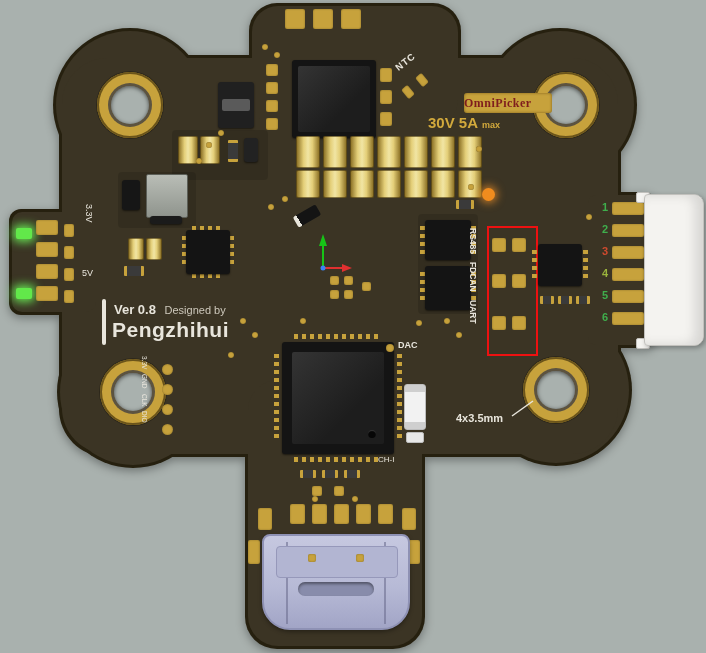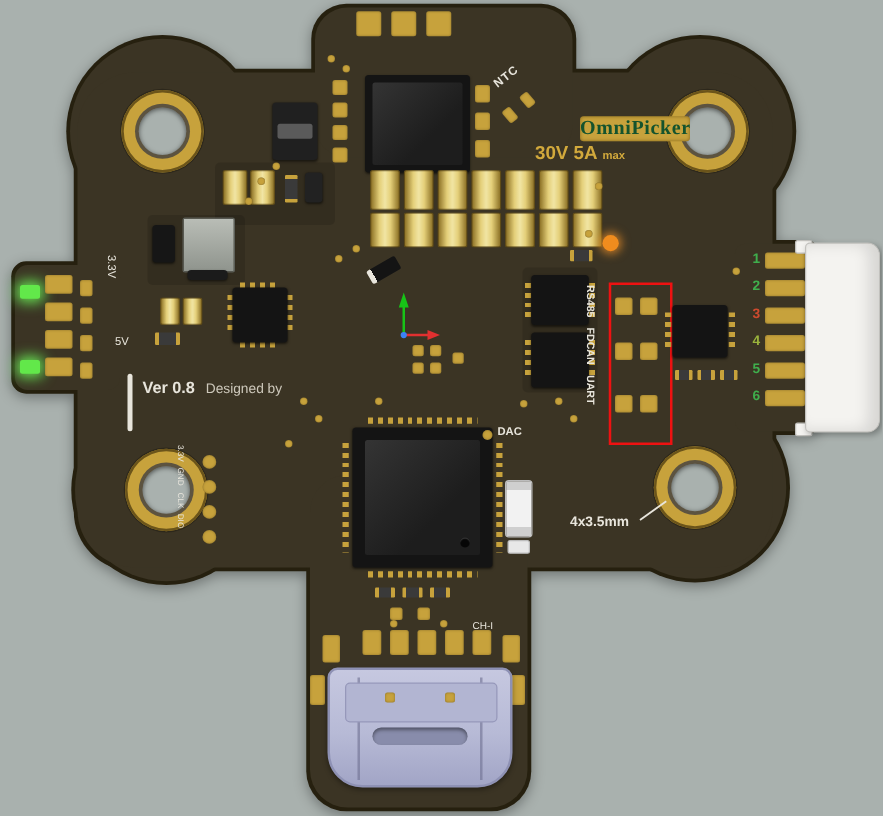--- a/index.html
+++ b/index.html
@@ -29,22 +29,22 @@
   .pins-v{position:absolute;width:5px;background:repeating-linear-gradient(180deg,var(--gold-color,#c7a23c) 0 4px,rgba(0,0,0,0) 4px 8px);}
   .pins-h{position:absolute;height:5px;background:repeating-linear-gradient(90deg,var(--gold-color,#c7a23c) 0 4px,rgba(0,0,0,0) 4px 8px);}
   .silk{position:absolute;color:var(--silk-color,#e8e5dc);white-space:nowrap;}
   .vcol{display:flex;flex-direction:column;align-items:center;}
   .vword{writing-mode:vertical-rl;}
   .led-g{position:absolute;width:16px;height:11px;border-radius:2px;background:var(--led-green-color,#62e84a);
          box-shadow:0 0 10px 3px rgba(110,255,90,.85);}
   .led-o{position:absolute;width:13px;height:13px;border-radius:50%;background:var(--led-orange-color,#f08c1e);
          box-shadow:0 0 8px 2px rgba(250,150,40,.75);}
   .annotation-box{position:absolute;border:2px solid var(--annotation-color,#ee1111);}
-  .brand-plate{position:absolute;background:var(--gold-color,#c7a23c);color:#14532d;text-align:right;
-         font-family:"Liberation Serif",serif;font-weight:bold;font-size:16px;line-height:20px;border-radius:3px;
+  .brand-plate{position:absolute;background:var(--gold-color,#c7a23c);color:#7f1d1d;text-align:left;
+         font-family:"Liberation Serif",serif;font-weight:bold;font-size:12px;line-height:20px;border-radius:3px;
          box-shadow:inset 0 0 3px rgba(80,55,0,.6);letter-spacing:.5px;}
   .rating{position:absolute;color:var(--rating-text-color,#d2a93c);font-weight:bold;}
   .rating .big{font-size:15px;}
   .rating .small{font-size:9px;margin-left:4px;}
   .usb-body{position:absolute;background:linear-gradient(180deg,#c6c8e0,var(--usb-body-color,#b7bad6) 55%,#a2a5c6);
          border:2px solid #8e91b4;border-radius:8px 8px 28px 28px;box-shadow:0 2px 4px rgba(0,0,0,.35);}
   .usb-plate{position:absolute;background:#b2b5d2;border:1px solid #9698ba;border-radius:4px;}
   .usb-slot{position:absolute;background:#888cab;border-radius:7px;box-shadow:inset 0 2px 3px rgba(0,0,0,.4);}
   .usb-seam{position:absolute;width:2px;background:rgba(110,112,145,.6);}
   .conn-housing{position:absolute;background:var(--connector-body-color,#f4f3f0);border:1px solid #c2c1bd;
@@ -161,41 +161,42 @@
 
   <div class="abs" style="left:182px;top:226px;width:52px;height:52px;">
     <div class="pins-v" style="left:0;top:10px;height:32px;"></div>
     <div class="pins-v" style="left:47px;top:10px;height:32px;"></div>
     <div class="pins-h" style="left:10px;top:0;width:32px;"></div>
     <div class="pins-h" style="left:10px;top:47px;width:32px;"></div>
     <div class="chip" style="left:4px;top:4px;width:44px;height:44px;"></div>
   </div>
 
   <div class="silk vword" style="left:84px;top:204px;height:36px;font-size:9px;">3.3V</div>
-  <div class="silk" style="left:92px;top:268px;font-size:9px;">5V</div>
+  <div class="silk" style="left:82px;top:268px;font-size:9px;">5V</div>
   <div class="cap" style="left:128px;top:238px;width:14px;height:20px;"></div>
   <div class="cap" style="left:146px;top:238px;width:14px;height:20px;"></div>
   <div class="res" style="left:124px;top:266px;width:20px;height:10px;"></div>
 
   <div class="led-g" style="left:16px;top:228px;"></div>
   <div class="led-g" style="left:16px;top:288px;"></div>
   <div class="pad" style="left:36px;top:220px;width:22px;height:15px;"></div>
   <div class="pad" style="left:36px;top:242px;width:22px;height:15px;"></div>
   <div class="pad" style="left:36px;top:264px;width:22px;height:15px;"></div>
   <div class="pad" style="left:36px;top:286px;width:22px;height:15px;"></div>
   <div class="pad" style="left:64px;top:224px;width:10px;height:13px;"></div>
   <div class="pad" style="left:64px;top:246px;width:10px;height:13px;"></div>
   <div class="pad" style="left:64px;top:268px;width:10px;height:13px;"></div>
   <div class="pad" style="left:64px;top:290px;width:10px;height:13px;"></div>
 
   <div class="abs" style="left:102px;top:299px;width:4px;height:46px;background:var(--silk-color,#e8e5dc);border-radius:2px;"></div>
   <div class="silk" style="left:114px;top:302px;font-size:13px;">
     <span style="font-weight:bold;">Ver 0.8</span>
     <span style="font-size:11px;color:#cdc8bb;margin-left:5px;">Designed by</span>
   </div>
+  <div class="silk" style="left:112px;top:318px;font-size:21px;font-weight:bold;letter-spacing:.5px;">Pengzhihui</div>
 
   <div class="abs vcol" style="left:138px;top:356px;width:12px;gap:5px;">
     <span class="vword silk" style="position:static;font-size:6.5px;">3.3V</span>
     <span class="vword silk" style="position:static;font-size:6.5px;">GND</span>
     <span class="vword silk" style="position:static;font-size:6.5px;">CLK</span>
     <span class="vword silk" style="position:static;font-size:6.5px;">DIO</span>
   </div>
   <div class="pad round" style="left:162px;top:364px;width:11px;height:11px;"></div>
   <div class="pad round" style="left:162px;top:384px;width:11px;height:11px;"></div>
   <div class="pad round" style="left:162px;top:404px;width:11px;height:11px;"></div>
@@ -265,21 +266,21 @@
     <div class="chip" style="left:8px;top:8px;width:112px;height:112px;">
       <div class="chip-top" style="inset:10px;"></div>
       <div class="dot" style="right:18px;bottom:16px;width:8px;height:8px;"></div>
     </div>
   </div>
 
   <div class="crystal" style="left:404px;top:384px;width:20px;height:44px;"></div>
   <div class="abs" style="left:406px;top:432px;width:16px;height:9px;background:#e8e8e8;border:1px solid #bdbdbd;border-radius:2px;"></div>
   <div class="pad round" style="left:386px;top:344px;width:8px;height:8px;"></div>
   <div class="silk" style="left:398px;top:340px;font-size:9px;font-weight:bold;">DAC</div>
-  <div class="silk" style="left:378px;top:455px;font-size:8px;margin-top:41px;">CH-I</div>
+  <div class="silk" style="left:378px;top:455px;font-size:8px;">CH-I</div>
 
   <div class="silk" style="left:456px;top:412px;font-size:11px;font-weight:bold;">4x3.5mm</div>
 
   <div class="res" style="left:300px;top:470px;width:16px;height:8px;"></div>
   <div class="res" style="left:322px;top:470px;width:16px;height:8px;"></div>
   <div class="res" style="left:344px;top:470px;width:16px;height:8px;"></div>
   <div class="pad" style="left:312px;top:486px;width:10px;height:10px;"></div>
   <div class="pad" style="left:334px;top:486px;width:10px;height:10px;"></div>
   <div class="pad" style="left:290px;top:504px;width:15px;height:20px;"></div>
   <div class="pad" style="left:312px;top:504px;width:15px;height:20px;"></div>

